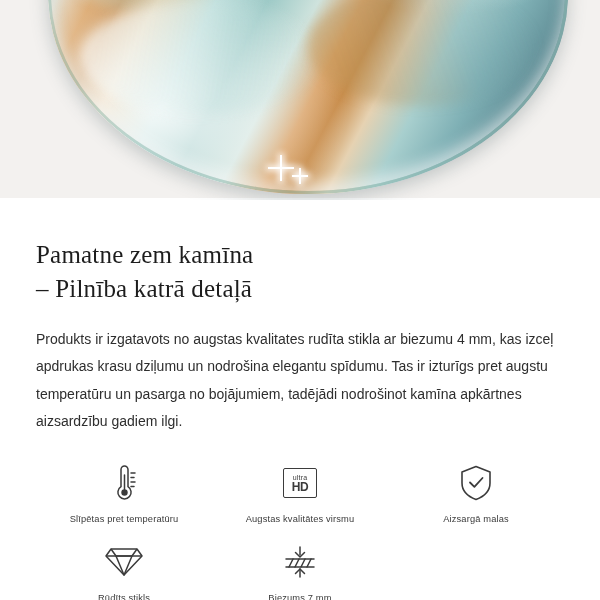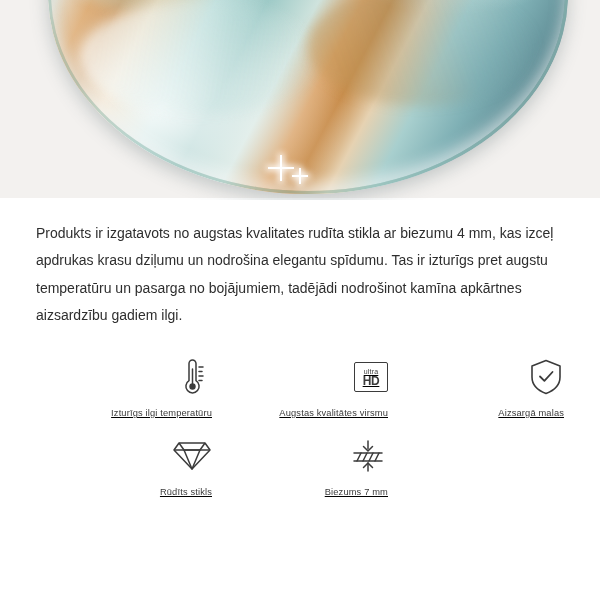--- a/index.html
+++ b/index.html
@@ -120,23 +120,22 @@
   
   .features {
     margin-top: 26px;
     display: grid;
     grid-template-columns: repeat(3, 1fr);
     row-gap: 16px;
   }
   .feature {
     display: flex;
     flex-direction: column;
-    align-items: flex-end;
+    align-items: center;
     justify-content: flex-start;
-    text-decoration: underline;
   }
   .feature-icon {
     height: 44px;
     display: flex;
     align-items: center;
     justify-content: center;
   }
   .feature-label {
     margin-top: 9px;
     font-size: 9.3px;
@@ -170,37 +169,41 @@
       <div class="disc-streak s3"></div>
 
       <div class="disc-rim"></div>
     </div>
     <div class="sparkle"></div>
     <div class="sparkle sparkle2"></div>
   </div>
 
   <div class="content">
 
+    <h1 class="headline">
+      <span class="l1">Pamatne zem kamīna</span>
+      <span class="l2">– Pilnība katrā detaļā</span>
+    </h1>
 
     <p class="body-copy">Produkts ir izgatavots no augstas kvalitates rudīta stikla ar biezumu 4 mm, kas izceļ apdrukas krasu dziļumu un nodrošina elegantu spīdumu. Tas ir izturīgs pret augstu temperatūru un pasarga no bojājumiem, tadējādi nodrošinot kamīna apkārtnes aizsardzību gadiem ilgi.</p>
 
     <div class="features">
 
       <div class="feature">
         <span class="feature-icon">
           <svg width="40" height="42" viewBox="0 0 40 42">
             <g fill="none" stroke="#3b3b3b" stroke-width="1.5" stroke-linecap="round">
               <path d="M17 7.5a3.5 3.5 0 0 1 7 0v17.2a6.6 6.6 0 1 1-7 0z"></path>
               <circle cx="20.5" cy="30.5" r="3.2" fill="#3b3b3b" stroke="none"></circle>
               <path d="M20.5 27.5V13"></path>
               <path d="M27 11h4M27 15.5h3M27 20h4M27 24.5h3"></path>
             </g>
           </svg>
         </span>
-        <span class="feature-label">Izturīgs ilgi temperatūru</span>
+        <span class="feature-label">Slīpētas pret temperatūru</span>
       </div>
 
       <div class="feature">
         <span class="feature-icon">
           <span class="hd-box">
             <span class="hd-top">ultra</span>
             <span class="hd-bot">HD</span>
           </span>
         </span>
         <span class="feature-label">Augstas kvalitātes virsmu</span>

